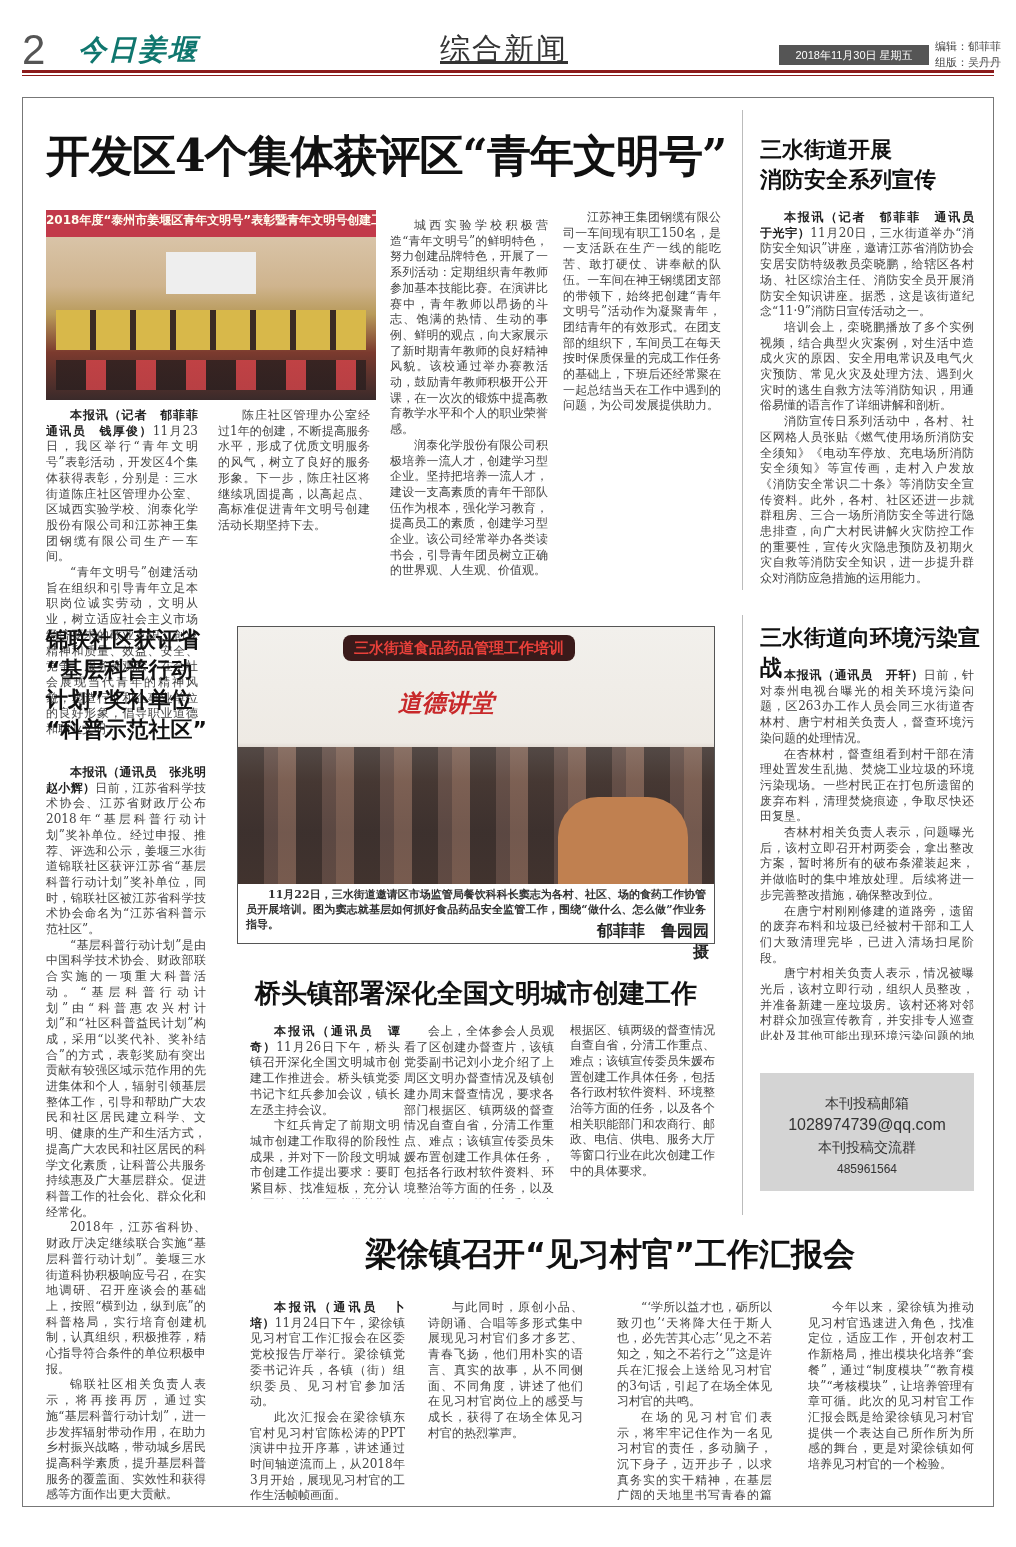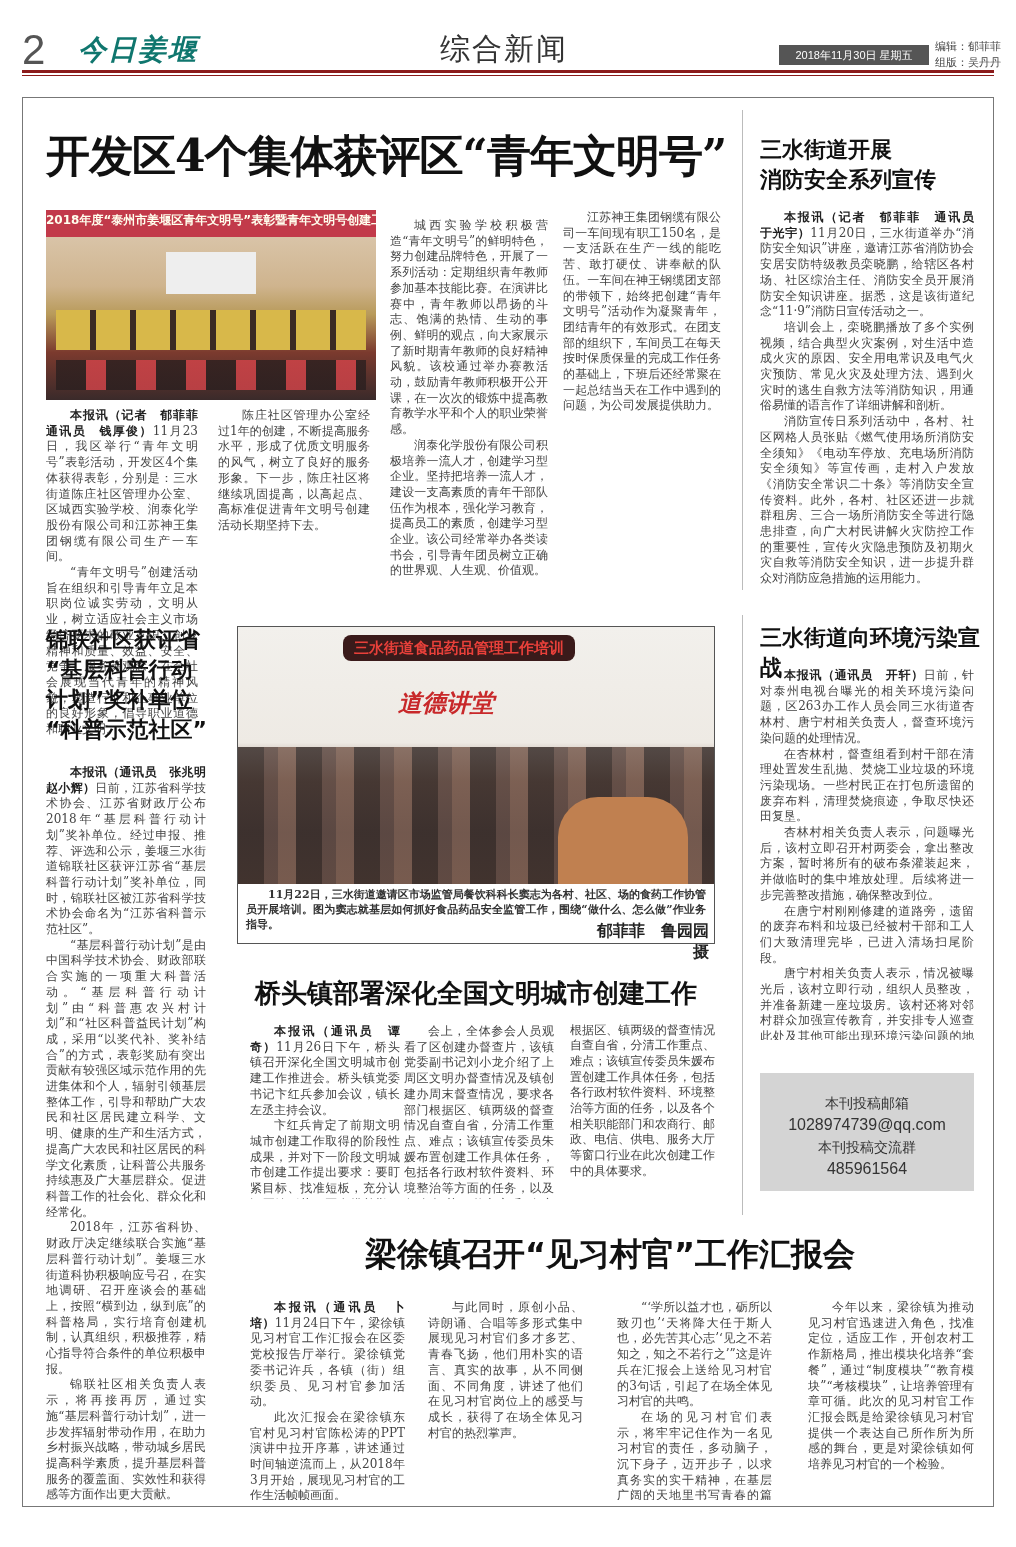--- a/index.html
+++ b/index.html
@@ -2,21 +2,21 @@
 <html><head>
 <meta charset="utf-8">
 <style>
   html, body { margin:0; padding:0; background:#fff; }
   body { width:1016px; height:1547px; position:relative; overflow:hidden;
          font-family:"DejaVu Serif", serif; color:#333; }
   .abs { position:absolute; }
   
   .page-num { left:22px; top:30px; font-family:"Liberation Sans", sans-serif; font-size:42px; color:#555; line-height:40px; font-weight:400; }
   .logo { left:78px; top:32px; font-family:"DejaVu Serif", serif; font-size:28px; color:#0f766e; font-style:italic; font-weight:700; letter-spacing:2px; line-height:36px; }
-  .section-title { left:440px; top:30px; font-family:"DejaVu Serif", serif; font-size:30px; color:#333; line-height:38px; letter-spacing:2px; }
+  .section-title { left:440px; top:30px; font-family:"DejaVu Serif", serif; font-size:30px; color:#333; line-height:38px; letter-spacing:2px;text-decoration:underline; }
   .date-box { left:779px; top:45px; width:150px; height:20px; background:#555; color:#fff; font-family:"Liberation Sans", sans-serif; font-size:11px; line-height:20px; text-align:center; }
   .editors { left:935px; top:38px; font-family:"Liberation Sans", sans-serif; font-size:11px; line-height:16px; color:#444; }
   .rule1 { left:22px; top:70px; width:972px; height:3px; background:#8b1a1a; }
   .rule2 { left:22px; top:75px; width:972px; height:1px; background:#8b1a1a; }
   .frame { left:22px; top:97px; width:972px; height:1410px; border:1px solid #777; box-sizing:border-box; }
   
   .h-big { font-family:"DejaVu Serif", serif; font-weight:700; color:#111; }
   .h-sans { font-family:"DejaVu Sans", sans-serif; font-weight:700; color:#111; }
   .col { font-family:"DejaVu Serif", serif; font-size:12px; line-height:15.7px; color:#444; text-align:justify; }
   .col p { margin:0; text-indent:2em; }
@@ -123,21 +123,21 @@
   <p>在杏林村，督查组看到村干部在清理处置发生乱抛、焚烧工业垃圾的环境污染现场。一些村民正在打包所遗留的废弃布料，清理焚烧痕迹，争取尽快还田复垦。</p>
   <p>杏林村相关负责人表示，问题曝光后，该村立即召开村两委会，拿出整改方案，暂时将所有的破布条灌装起来，并做临时的集中堆放处理。后续将进一步完善整改措施，确保整改到位。</p>
   <p>在唐宁村刚刚修建的道路旁，遗留的废弃布料和垃圾已经被村干部和工人们大致清理完毕，已进入清场扫尾阶段。</p>
   <p>唐宁村相关负责人表示，情况被曝光后，该村立即行动，组织人员整改，并准备新建一座垃圾房。该村还将对邻村群众加强宣传教育，并安排专人巡查此处及其他可能出现环境污染问题的地段。</p>
 </div>
 
 <div class="abs contact" style="left:760px;top:1073px;width:214px;height:118px;">
   <div style="font-family:'DejaVu Serif',serif;font-size:14px;line-height:22px;padding-top:19px;">本刊投稿邮箱</div>
   <div style="font-family:'Liberation Sans',sans-serif;font-size:16px;line-height:22px;">1028974739@qq.com</div>
   <div style="font-family:'DejaVu Serif',serif;font-size:14px;line-height:22px;">本刊投稿交流群</div>
-  <div style="font-family:'Liberation Sans',sans-serif;font-size:16px;line-height:22px;">485961564</div>
+  <div style="font-family:'Liberation Sans',sans-serif;font-size:12px;line-height:22px;">485961564</div>
 </div>
 
 <div class="abs h-sans" style="left:240px;top:1232px;width:740px;text-align:center;font-size:32px;line-height:44px;">梁徐镇召开“见习村官”工作汇报会</div>
 <div class="abs col" style="left:250px;top:1300px;width:155px;height:200px;overflow:hidden;">
   <p><span class="byline">本报讯（通讯员　卜培）</span><span>11月24日下午，梁徐镇见习村官工作汇报会在区委党校报告厅举行。梁徐镇党委书记许兵，各镇（街）组织委员、见习村官参加活动。</span></p>
   <p>此次汇报会在梁徐镇东官村见习村官陈松涛的PPT演讲中拉开序幕，讲述通过时间轴逆流而上，从2018年3月开始，展现见习村官的工作生活帧帧画面。</p>
 
 </div>
 <div class="abs col" style="left:428px;top:1300px;width:155px;height:200px;overflow:hidden;">
   <p>与此同时，原创小品、诗朗诵、合唱等多形式集中展现见习村官们多才多艺、青春飞扬，他们用朴实的语言、真实的故事，从不同侧面、不同角度，讲述了他们在见习村官岗位上的感受与成长，获得了在场全体见习村官的热烈掌声。</p>

